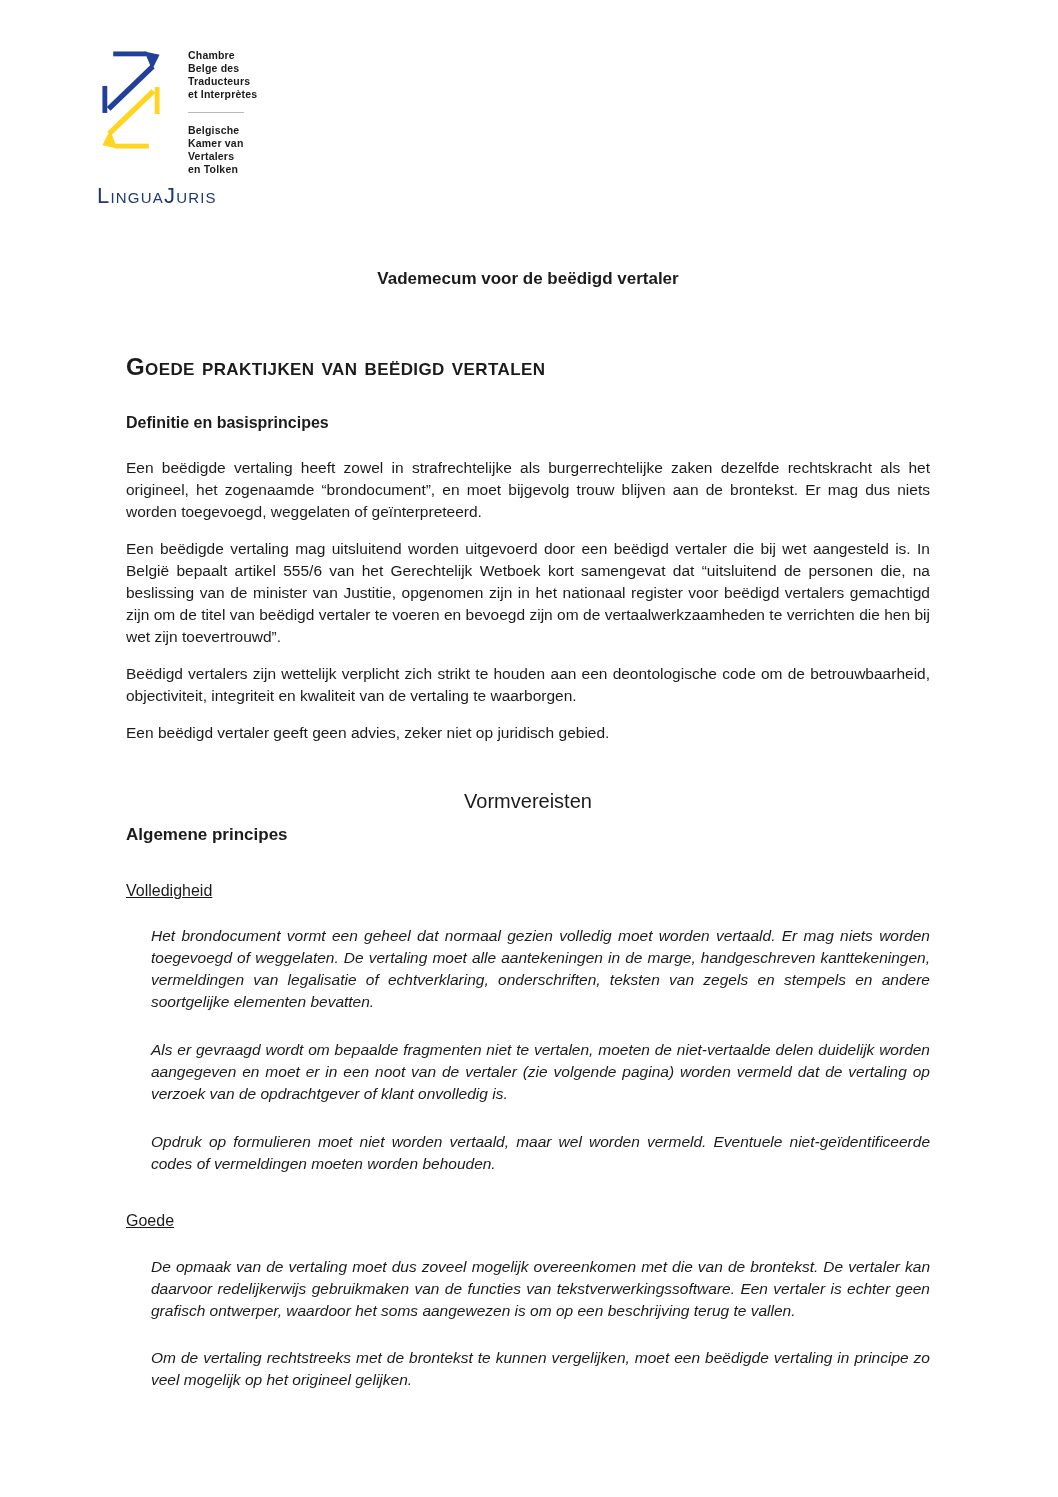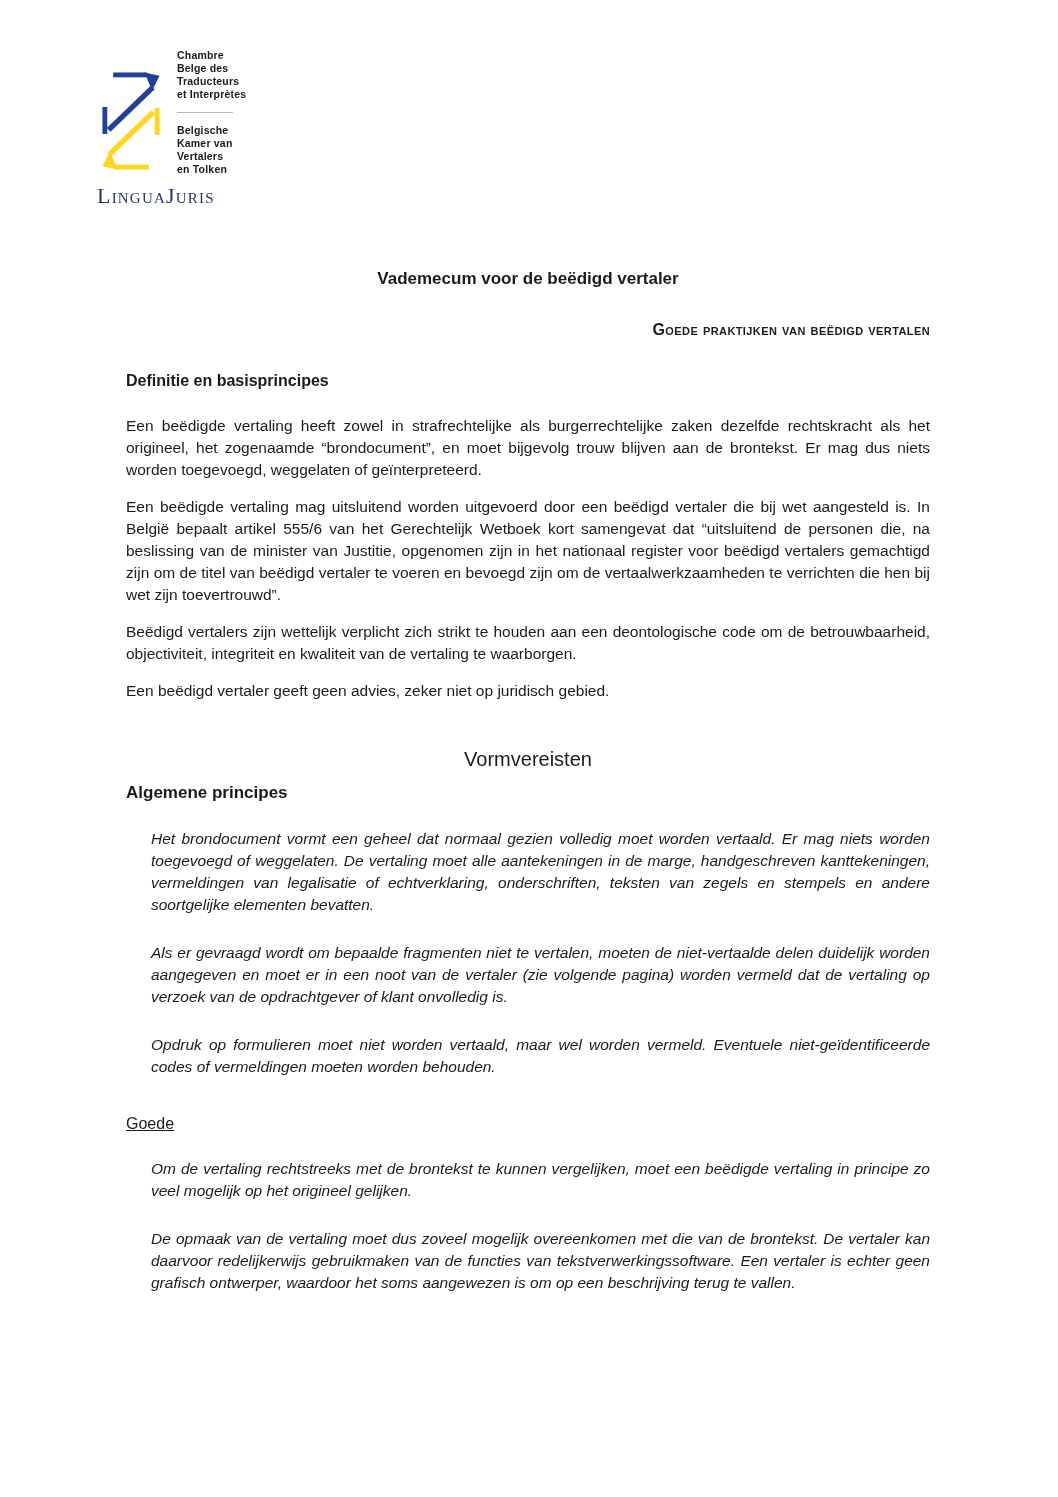--- a/index.html
+++ b/index.html
@@ -2,38 +2,38 @@
 <html><head>
 <meta charset="utf-8">
 <style>
   * { margin:0; padding:0; box-sizing:border-box; }
   html,body { background:#ffffff; }
   .page {
     width:1058px; height:1497px; background:#ffffff; overflow:hidden;
     font-family:"Liberation Sans", sans-serif; color:#1b1b1b;
     padding:45px 128px 40px 97px; position:relative;
   }
-  .logo-row { display:flex; align-items:flex-end; gap:12px; }
+  .logo-row { display:flex; align-items:flex-start; gap:23px; }
   .logo-icon { flex-shrink:0; display:block; }
   .logo-text { padding-top:4px; }
   .logo-org {
     font-size:10.5px; font-weight:bold; line-height:13px;
     letter-spacing:0.2px; color:#1a1a1a; white-space:pre-line;
   }
   .logo-divider { width:56px; border-top:1px solid #b9b9b9; margin:11px 0; }
   .brand {
     margin-top:7px;
-    font-family:Liberation Serif, serif; font-variant:small-caps;
+    font-family:Liberation Sans, sans-serif; font-variant:small-caps;
     font-size:22px; letter-spacing:1.2px; color:#20386e;
   }
   .content { margin-left:29px; }
   .subtitle { margin-top:60px; text-align:center; font-weight:bold; font-size:17px; }
   .main-title {
-    margin-top:32px; text-align:right; font-weight:bold;
-    font-size:16px; font-variant:small-caps; letter-spacing:0.4px;
+    margin-top:64px; text-align:left; font-weight:bold;
+    font-size:24px; font-variant:small-caps; letter-spacing:0.4px;
   }
   .sec-heading { margin-top:33px; font-size:16px; font-weight:bold; }
   .para { font-size:15.5px; line-height:22px; text-align:justify; }
   .p-first { margin-top:25px; }
   .p-next  { margin-top:15px; }
   .center-title { margin-top:46px; text-align:center; font-size:20px; font-weight:normal; }
   .sub-bold { margin-top:12px; font-size:17px; font-weight:bold; }
   .underlined-heading { margin-top:37px; font-size:16px; text-decoration:underline; }
   .indent { margin-left:25px;font-style:italic; }
   .ip-first { margin-top:25px; }
@@ -87,24 +87,25 @@
 
     <p class="para p-first">Een beëdigde vertaling heeft zowel in strafrechtelijke als burgerrechtelijke zaken dezelfde rechtskracht als het origineel, het zogenaamde “brondocument”, en moet bijgevolg trouw blijven aan de brontekst. Er mag dus niets worden toegevoegd, weggelaten of geïnterpreteerd.</p>
     <p class="para p-next">Een beëdigde vertaling mag uitsluitend worden uitgevoerd door een beëdigd vertaler die bij wet aangesteld is. In België bepaalt artikel 555/6 van het Gerechtelijk Wetboek kort samengevat dat “uitsluitend de personen die, na beslissing van de minister van Justitie, opgenomen zijn in het nationaal register voor beëdigd vertalers gemachtigd zijn om de titel van beëdigd vertaler te voeren en bevoegd zijn om de vertaalwerkzaamheden te verrichten die hen bij wet zijn toevertrouwd”.</p>
     <p class="para p-next">Beëdigd vertalers zijn wettelijk verplicht zich strikt te houden aan een deontologische code om de betrouwbaarheid, objectiviteit, integriteit en kwaliteit van de vertaling te waarborgen.</p>
     <p class="para p-next">Een beëdigd vertaler geeft geen advies, zeker niet op juridisch gebied.</p>
 
     <h2 class="center-title">Vormvereisten</h2>
 
     <h3 class="sub-bold">Algemene principes</h3>
 
+    <div class="underlined-heading">Volledigheid</div>
 
     <p class="para indent ip-first">Het brondocument vormt een geheel dat normaal gezien volledig moet worden vertaald. Er mag niets worden toegevoegd of weggelaten. De vertaling moet alle aantekeningen in de marge, handgeschreven kanttekeningen, vermeldingen van legalisatie of echtverklaring, onderschriften, teksten van zegels en stempels en andere soortgelijke elementen bevatten.</p>
     <p class="para indent ip-next">Als er gevraagd wordt om bepaalde fragmenten niet te vertalen, moeten de niet-vertaalde delen duidelijk worden aangegeven en moet er in een noot van de vertaler (zie volgende pagina) worden vermeld dat de vertaling op verzoek van de opdrachtgever of klant onvolledig is.</p>
     <p class="para indent ip-next">Opdruk op formulieren moet niet worden vertaald, maar wel worden vermeld. Eventuele niet-geïdentificeerde codes of vermeldingen moeten worden behouden.</p>
 
     <div class="underlined-heading">Goede</div>
 
+    <p class="para indent ip-next">De opmaak van de vertaling moet dus zoveel mogelijk overeenkomen met die van de brontekst. De vertaler kan daarvoor redelijkerwijs gebruikmaken van de functies van tekstverwerkingssoftware. Een vertaler is echter geen grafisch ontwerper, waardoor het soms aangewezen is om op een beschrijving terug te vallen.</p>
     <p class="para indent ip-first">Om de vertaling rechtstreeks met de brontekst te kunnen vergelijken, moet een beëdigde vertaling in principe zo veel mogelijk op het origineel gelijken.</p>
-    <p class="para indent ip-next">De opmaak van de vertaling moet dus zoveel mogelijk overeenkomen met die van de brontekst. De vertaler kan daarvoor redelijkerwijs gebruikmaken van de functies van tekstverwerkingssoftware. Een vertaler is echter geen grafisch ontwerper, waardoor het soms aangewezen is om op een beschrijving terug te vallen.</p>
 
   </div>
 </div>
 
 </body></html>

